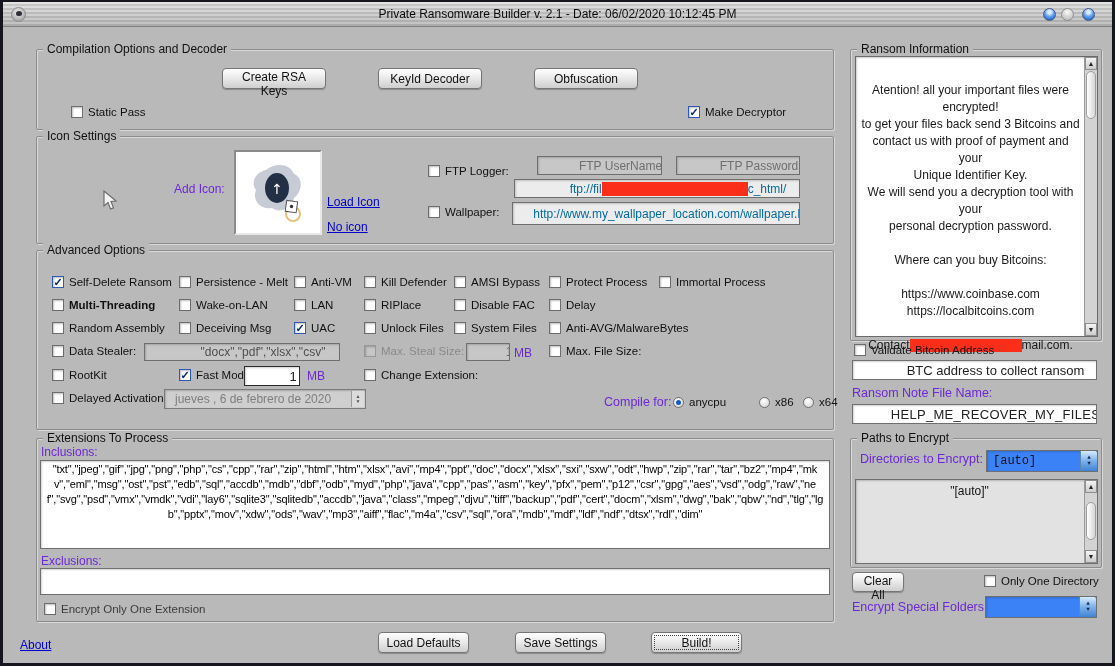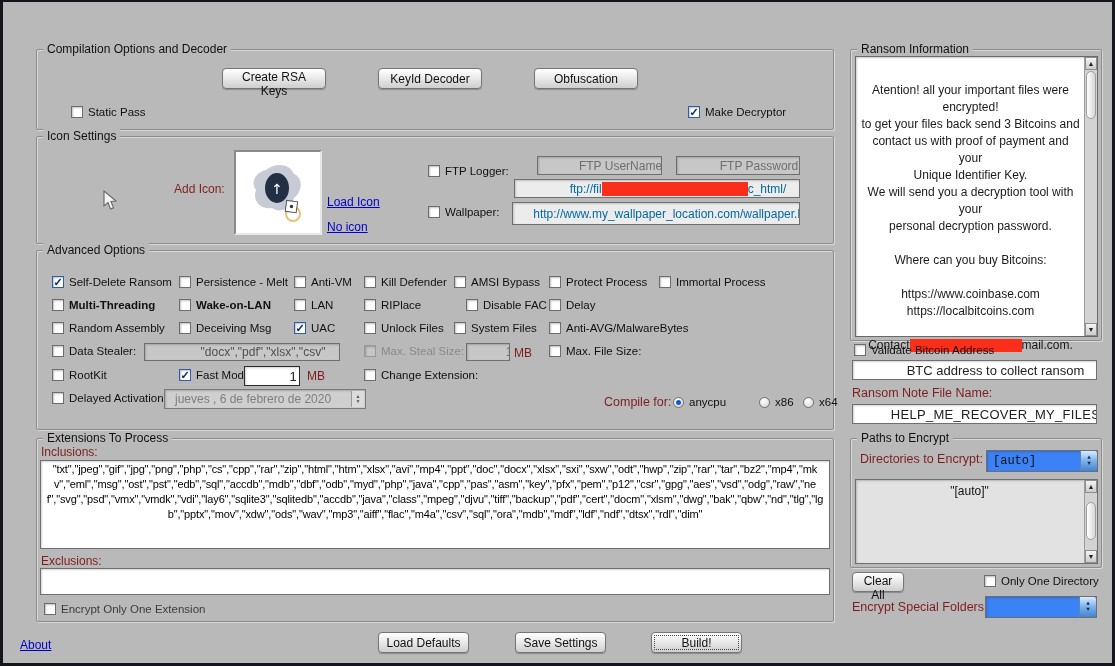--- a/index.html
+++ b/index.html
@@ -21,21 +21,21 @@
   .orb.blue{background:radial-gradient(circle at 50% 28%,#d9ecff 0 18%,#6aa3f2 45%,#1f63c9 85%);border:1px solid #47597a;}
   .orb.gray{background:radial-gradient(circle at 50% 28%,#fbfbfb,#bfbfbf 80%);border:1px solid #8e8e8e;}
   
   .group{position:absolute;border:1px solid #8d8d8d;border-radius:2px;
     box-shadow:inset 1px 1px 0 rgba(255,255,255,.45),1px 1px 0 rgba(255,255,255,.45);}
   .legend{position:absolute;top:-8px;left:6px;background:#b9b9b9;padding:0 4px;font-size:12px;white-space:nowrap;}
   .btn{position:absolute;background:linear-gradient(180deg,#ffffff,#ebebeb 45%,#d6d6d6 85%,#cfcfcf);
     border:1px solid #767676;border-radius:4px;font-size:12px;color:#111;text-align:center;
     font-family:inherit;box-shadow:0 1px 1px rgba(0,0,0,.25);}
   .btn.focus{outline:1px dotted #444;outline-offset:-4px;}
-  .lab{position:absolute;font-size:12px;white-space:nowrap;color:#7f1d1d;}
+  .lab{position:absolute;font-size:12px;white-space:nowrap;color:#6d28d9;}
   .link{position:absolute;font-size:12px;color:#0000cc;text-decoration:underline;white-space:nowrap;cursor:pointer;}
   .opt{position:absolute;display:flex;align-items:center;gap:5px;font-size:11.5px;white-space:nowrap;}
   .cb{flex:none;width:12px;height:12px;background:#fff;border:1px solid #6d6d6d;
     box-shadow:inset 1px 1px 2px rgba(0,0,0,.25);font-size:11px;line-height:11px;text-align:center;color:#0d2c66;font-weight:bold;}
   .cb.on{border-color:#2f5bb5;}
   .cb.on::after{content:"✓";}
   .cb.dis{background:#c6c6c6;border-color:#989898;}
   .radio{flex:none;width:11px;height:11px;border-radius:50%;background:radial-gradient(circle at 40% 30%,#fff,#d2d2d2);
     border:1px solid #6f6f6f;position:relative;}
   .radio.on::after{content:"";position:absolute;left:2px;top:2px;width:5px;height:5px;border-radius:50%;background:#1457c7;}
@@ -66,20 +66,27 @@
   .datespin{position:absolute;right:1px;top:1px;bottom:1px;width:13px;background:#dcdcdc;border-left:1px solid #9a9a9a;
     display:flex;flex-direction:column;align-items:center;justify-content:center;font-size:5px;line-height:5px;color:#555;}
   .cursor{position:absolute;z-index:50;}
   .iconbox{position:absolute;background:#fff;border:2px solid #8a8a8a;border-right-color:#e8e8e8;border-bottom-color:#e8e8e8;}
 </style>
 </head>
 <body>
 
 <div class="window">
 
+  <div class="titlebar">
+    <div class="app-orb"></div>
+    <div class="title">Private Ransomware Builder v. 2.1 - Date: 06/02/2020 10:12:45 PM</div>
+    <div class="orb blue" style="right:56px;"></div>
+    <div class="orb gray" style="right:38px;"></div>
+    <div class="orb blue" style="right:17px;"></div>
+  </div>
 
   <div class="group" style="left:33px;top:47px;width:798px;height:81px;">
     <span class="legend">Compilation Options and Decoder</span>
     <button class="btn" style="left:185px;top:18px;width:104px;height:21px;">Create RSA Keys</button>
     <button class="btn" style="left:341px;top:18px;width:104px;height:21px;">KeyId Decoder</button>
     <button class="btn" style="left:497px;top:18px;width:104px;height:21px;">Obfuscation</button>
     <label class="opt" style="left:34px;top:56px;">
       <span class="cb"></span>
       <span>Static Pass</span>
     </label>
@@ -155,33 +162,33 @@
       </label>
     <label class="opt" style="left:622px;top:25px;">
         <span class="cb"></span>
         <span>Immortal Process</span>
       </label>
 
     <label class="opt" style="left:15px;top:48px;font-weight:bold;">
         <span class="cb"></span>
         <span>Multi-Threading</span>
       </label>
-    <label class="opt" style="left:142px;top:48px;font-weight:bold;">
+    <label class="opt" style="left:142px;top:48px;">
         <span class="cb"></span>
         <span>Wake-on-LAN</span>
       </label>
     <label class="opt" style="left:257px;top:48px;">
         <span class="cb"></span>
         <span>LAN</span>
       </label>
     <label class="opt" style="left:327px;top:48px;">
         <span class="cb"></span>
         <span>RIPlace</span>
       </label>
-    <label class="opt" style="left:417px;top:48px;margin-left:12px;">
+    <label class="opt" style="left:417px;top:48px;">
         <span class="cb"></span>
         <span>Disable FAC</span>
       </label>
     <label class="opt" style="left:512px;top:48px;">
         <span class="cb"></span>
         <span>Delay</span>
       </label>
 
     <label class="opt" style="left:15px;top:71px;">
         <span class="cb"></span>

